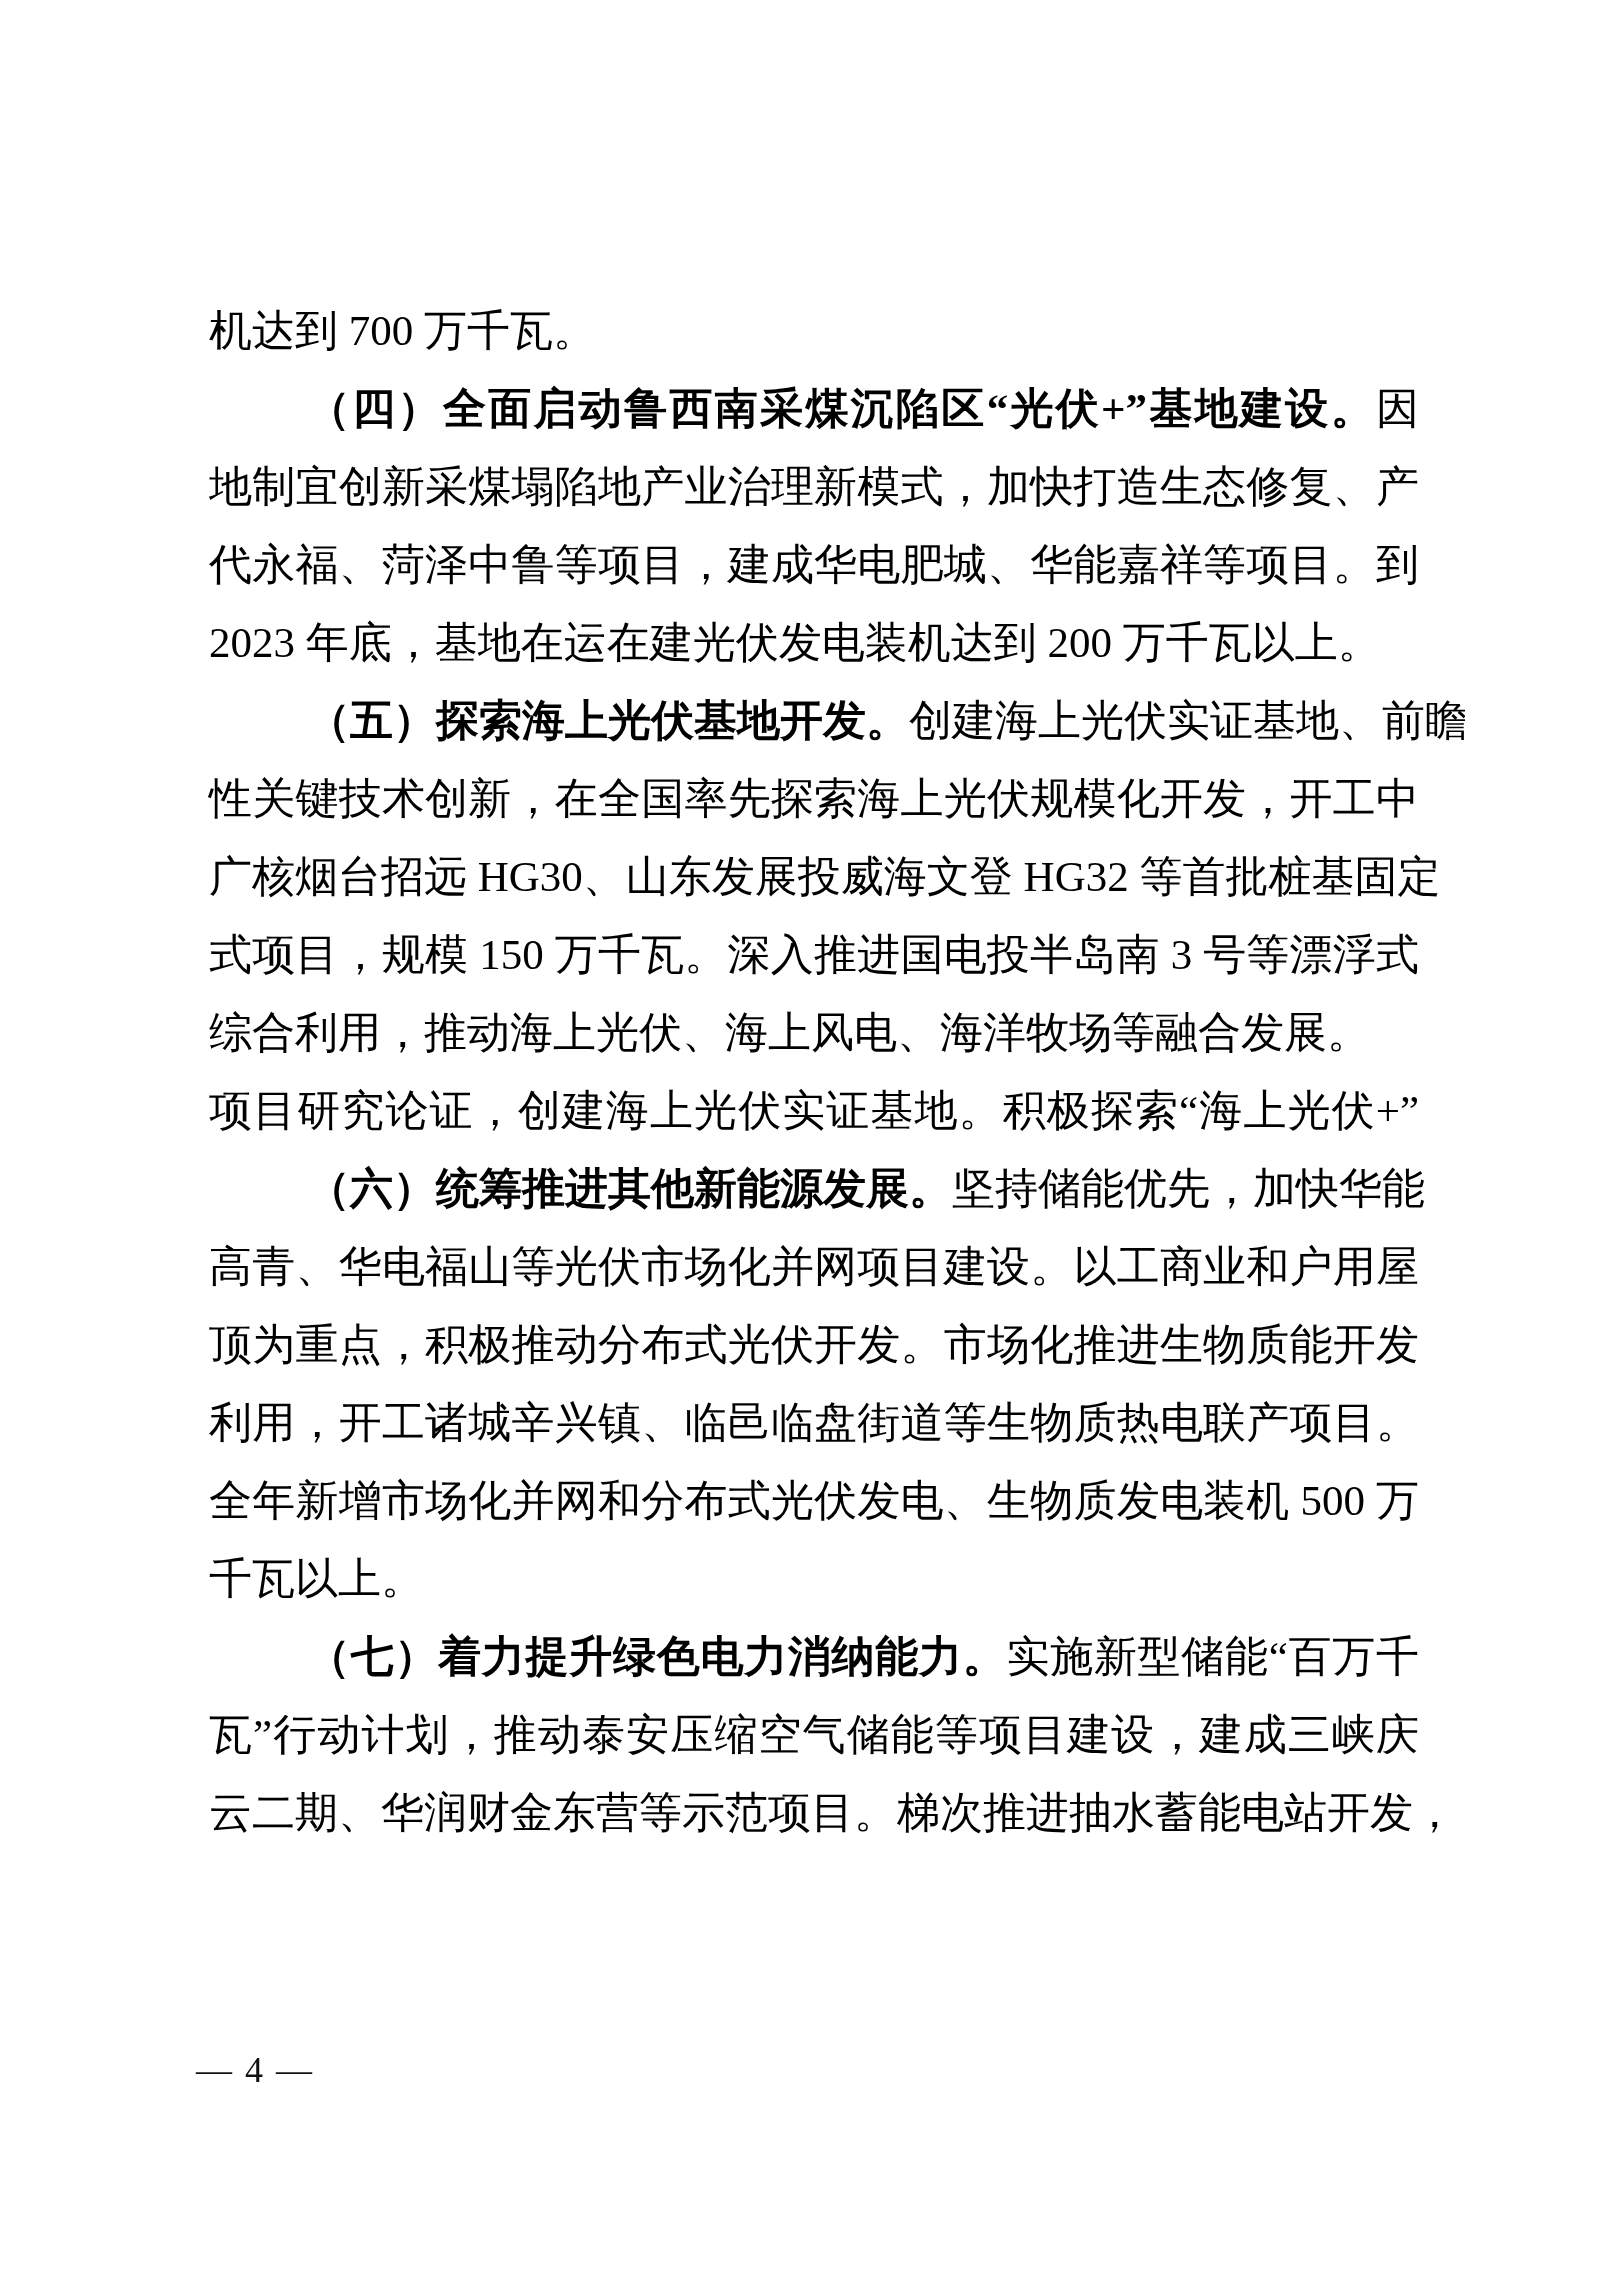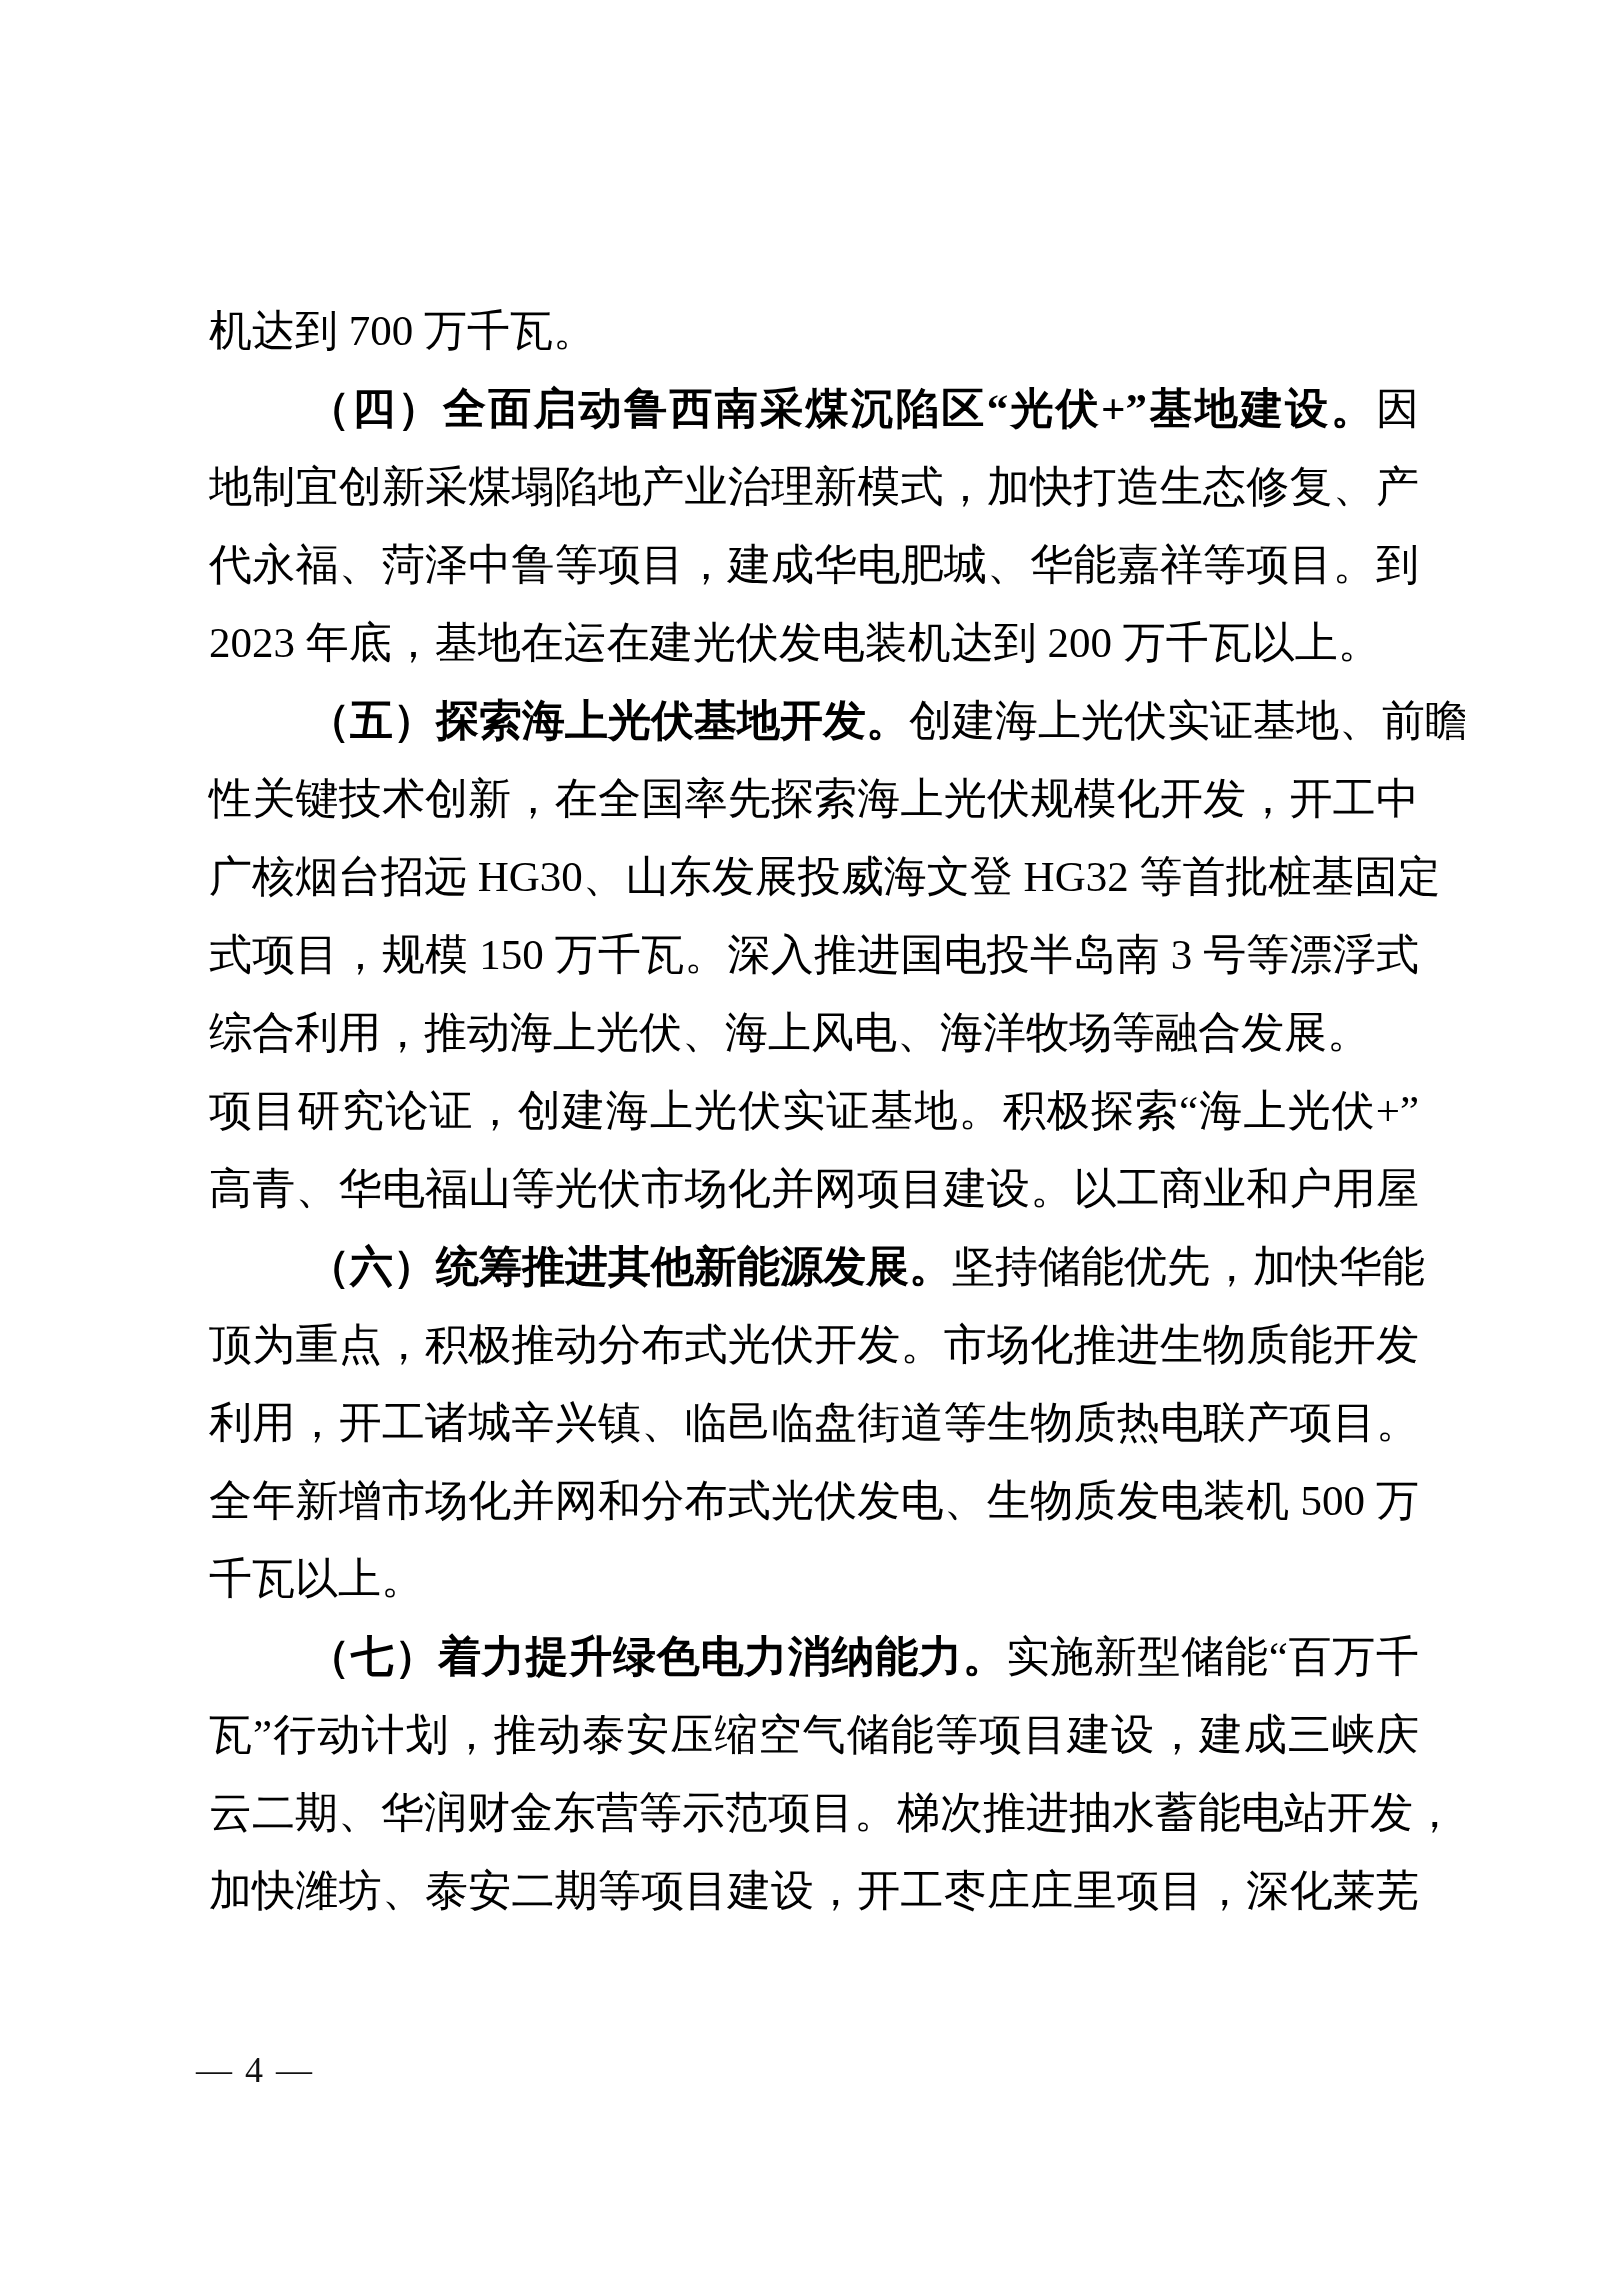--- a/index.html
+++ b/index.html
@@ -79,33 +79,32 @@
     <div class="para">
       <div class="line just indent"><span class="head">（五）探索海上光伏基地开发。</span><span>创建海上光伏实证基地、前瞻</span></div>
       <div class="line just">性关键技术创新，在全国率先探索海上光伏规模化开发，开工中</div>
       <div class="line just">广核烟台招远 HG30、山东发展投威海文登 HG32 等首批桩基固定</div>
       <div class="line just">式项目，规模 150 万千瓦。深入推进国电投半岛南 3 号等漂浮式</div>
       <div class="line">综合利用，推动海上光伏、海上风电、海洋牧场等融合发展。</div>
       <div class="line just">项目研究论证，创建海上光伏实证基地。积极探索“海上光伏+”</div>
     </div>
 
     <div class="para">
+      <div class="line just indent"><span class="head">（六）统筹推进其他新能源发展。</span><span>坚持储能优先，加快华能</span></div>
       <div class="line just">高青、华电福山等光伏市场化并网项目建设。以工商业和户用屋</div>
-      <div class="line just indent"><span class="head">（六）统筹推进其他新能源发展。</span><span>坚持储能优先，加快华能</span></div>
       <div class="line just">顶为重点，积极推动分布式光伏开发。市场化推进生物质能开发</div>
       <div class="line just">利用，开工诸城辛兴镇、临邑临盘街道等生物质热电联产项目。</div>
       <div class="line just">全年新增市场化并网和分布式光伏发电、生物质发电装机 500 万</div>
       <div class="line">千瓦以上。</div>
     </div>
 
     <div class="para">
       <div class="line just indent"><span class="head">（七）着力提升绿色电力消纳能力。</span><span>实施新型储能“百万千</span></div>
       <div class="line just">瓦”行动计划，推动泰安压缩空气储能等项目建设，建成三峡庆</div>
       <div class="line just">云二期、华润财金东营等示范项目。梯次推进抽水蓄能电站开发，</div>
-      <div class="line just">加快潍坊、泰安二期等项目建设，开工枣庄庄里项目，深化莱芜</div>
     </div>
 
   </main>
 
   <footer>
     <div class="page-num">— 4 —</div>
   </footer>
 
 </div>
 

